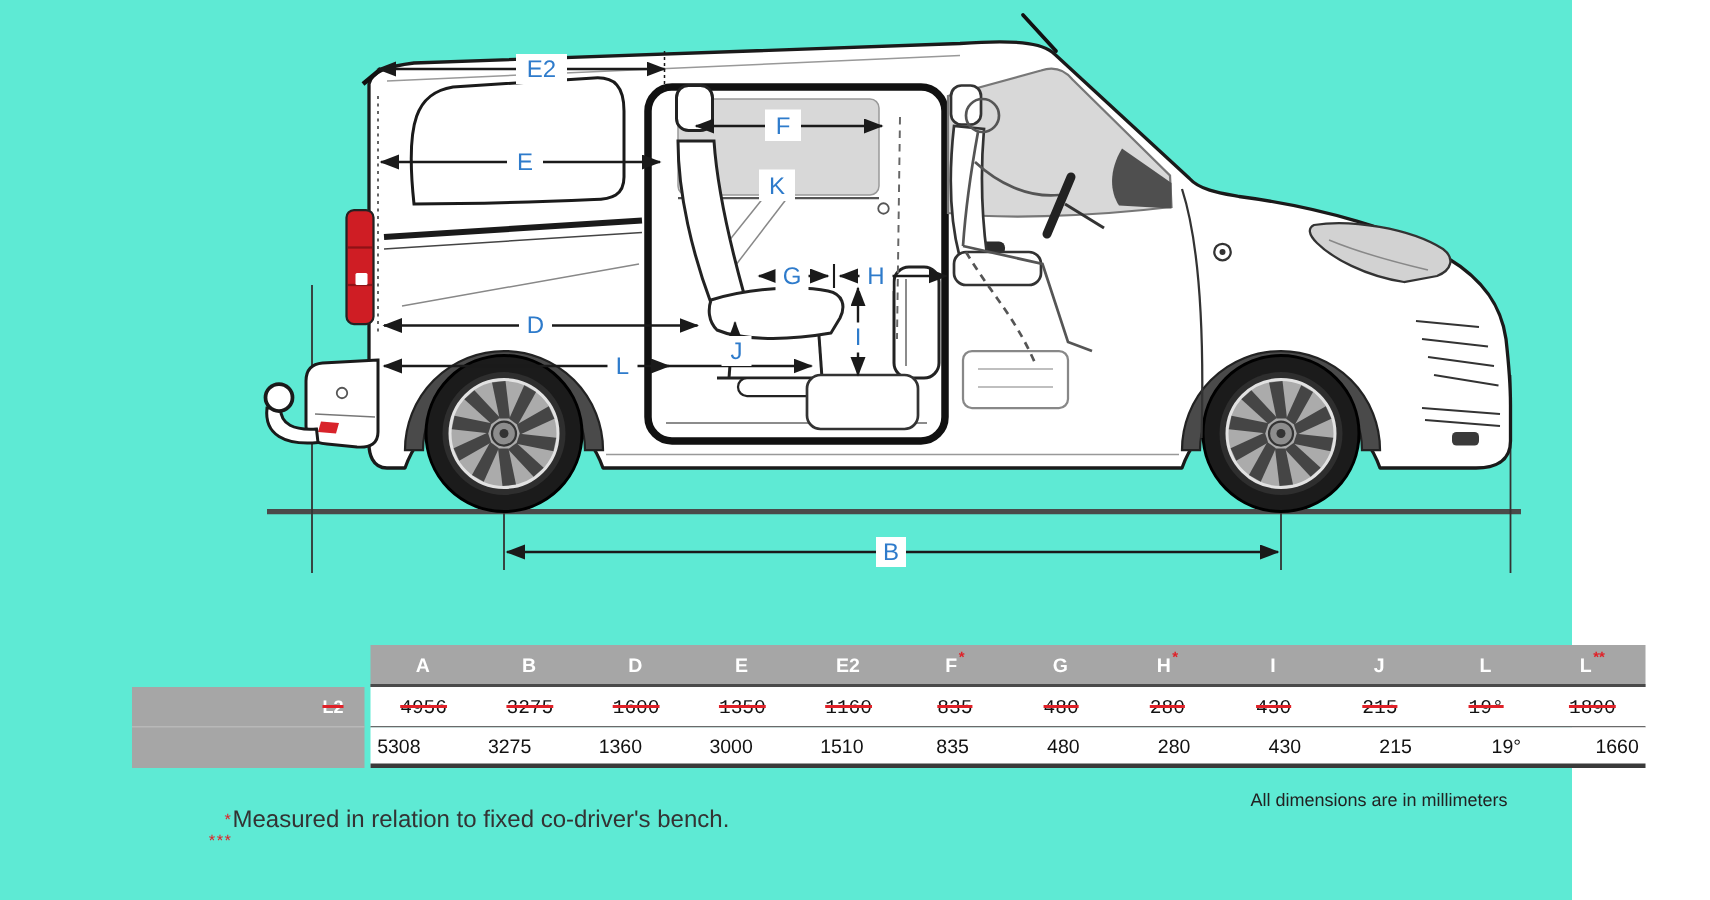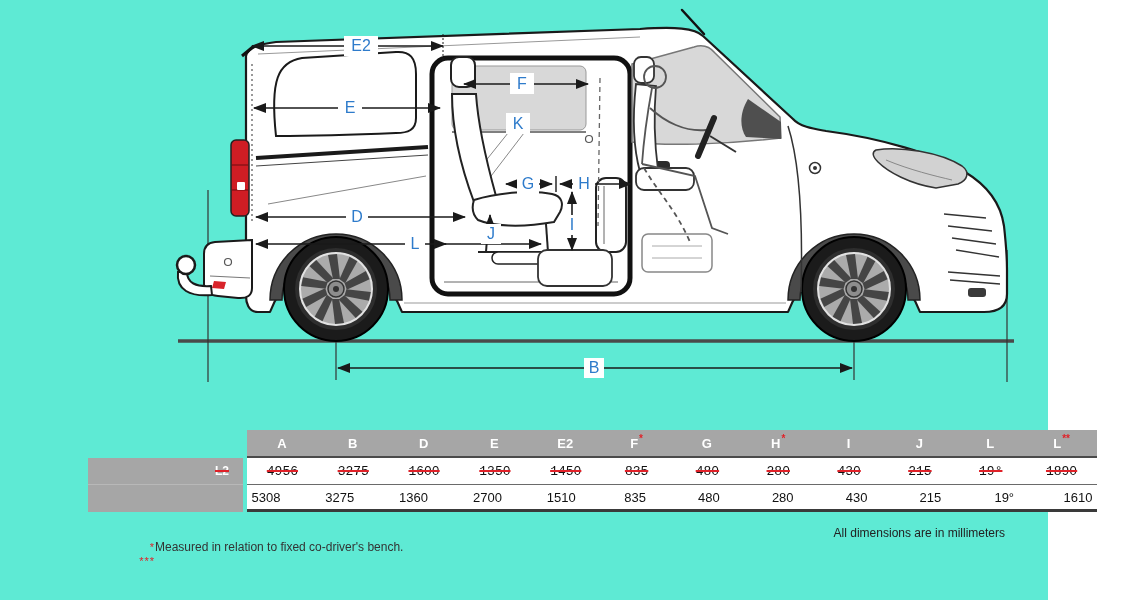--- a/index.html
+++ b/index.html
@@ -28,21 +28,21 @@
   .trow.r1 { border-bottom:1px solid #6a6a6a;font-family:Liberation Mono, monospace; }
   .trow.r2 { border-bottom:3px solid #3a3a3a;gap:36px; }
   .vcell { display:flex; align-items:center; justify-content:center; font-size:13px; color:#111; }
   .struck { text-decoration:line-through; text-decoration-color:#e02128; text-decoration-thickness:2px; }
 
   
   .units { position:absolute; top:526px; right:43px; font-size:12px; color:#222; }
   .fnotes { position:absolute; left:62px; top:540px; }
   .fn { display:flex; line-height:14px; }
   .fn-marker { width:93px; color:#e02128; font-size:11px; letter-spacing:1px; }
-  .fn-text { font-size:12px; color:#333; }
+  .fn-text { font-size:16px; color:#333; }
 </style>
 </head>
 <body>
 
 <div class="stage">
 
   <svg class="diagram" viewBox="0 0 1140 422">
     <defs>
       <marker id="arr" markerUnits="userSpaceOnUse" markerWidth="14" markerHeight="12" refX="12" refY="5" orient="auto-start-reverse">
         <path d="M0,0 L13,5 L0,10 Z" fill="#1a1a1a"></path>
@@ -292,21 +292,21 @@
         <div class="vcell">
             <span class="struck">3275</span>
           </div>
         <div class="vcell">
             <span class="struck">1600</span>
           </div>
         <div class="vcell">
             <span class="struck">1350</span>
           </div>
         <div class="vcell">
-            <span class="struck">1450</span>
+            <span class="struck">1160</span>
           </div>
         <div class="vcell">
             <span class="struck">835</span>
           </div>
         <div class="vcell">
             <span class="struck">480</span>
           </div>
         <div class="vcell">
             <span class="struck">280</span>
           </div>
@@ -327,21 +327,21 @@
         <div class="vcell">
             <span>5308</span>
           </div>
         <div class="vcell">
             <span>3275</span>
           </div>
         <div class="vcell">
             <span>1360</span>
           </div>
         <div class="vcell">
-            <span>2700</span>
+            <span>3000</span>
           </div>
         <div class="vcell">
             <span>1510</span>
           </div>
         <div class="vcell">
             <span>835</span>
           </div>
         <div class="vcell">
             <span>480</span>
           </div>
@@ -351,21 +351,21 @@
         <div class="vcell">
             <span>430</span>
           </div>
         <div class="vcell">
             <span>215</span>
           </div>
         <div class="vcell">
             <span>19°</span>
           </div>
         <div class="vcell">
-            <span>1610</span>
+            <span>1660</span>
           </div>
       </div>
     </div>
   </div>
 
   <div class="units">All dimensions are in millimeters</div>
   <div class="fnotes">
     <div class="fn">
       <span class="fn-marker">*</span>
       <span class="fn-text">Measured in relation to fixed co-driver's bench.</span>

